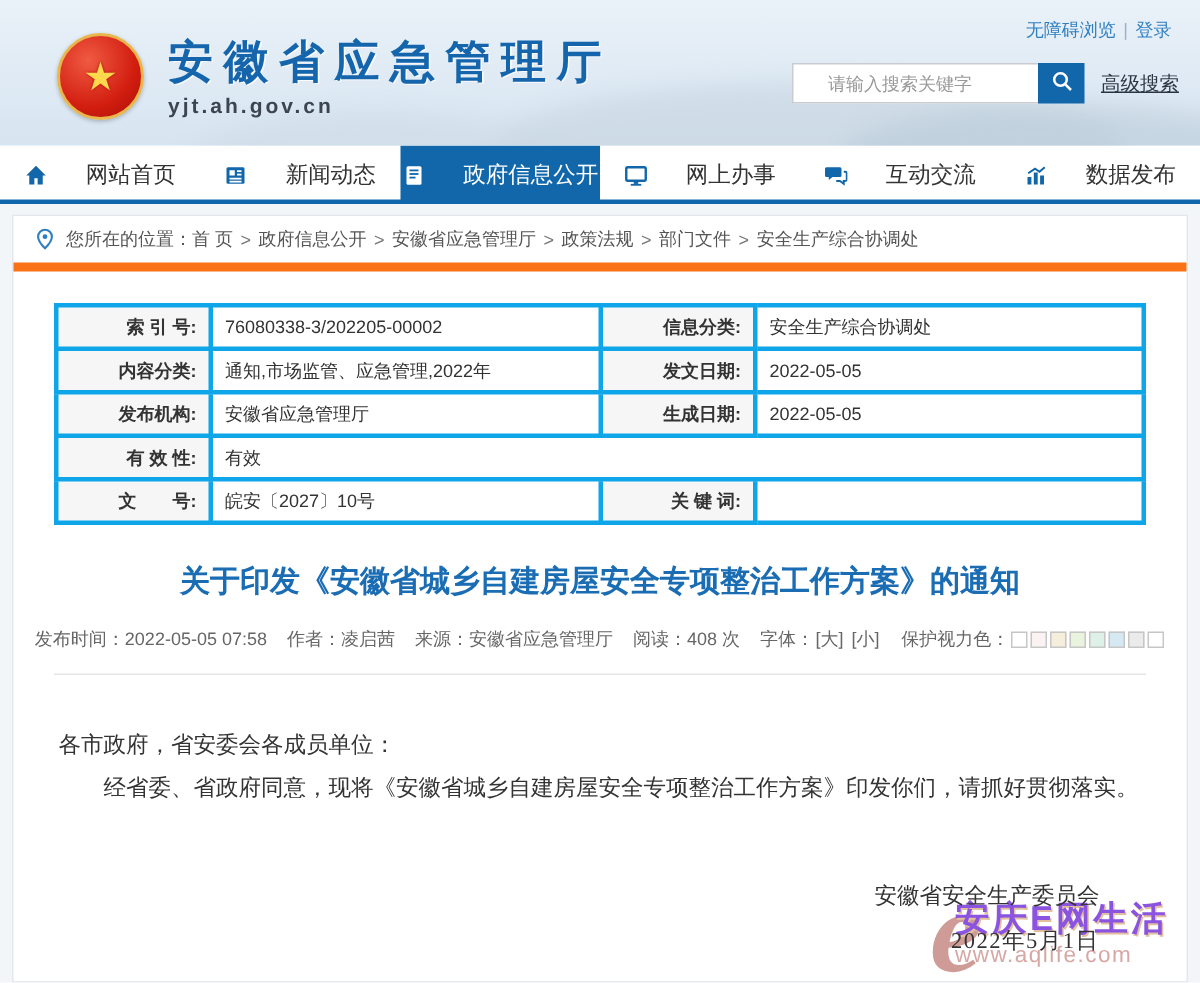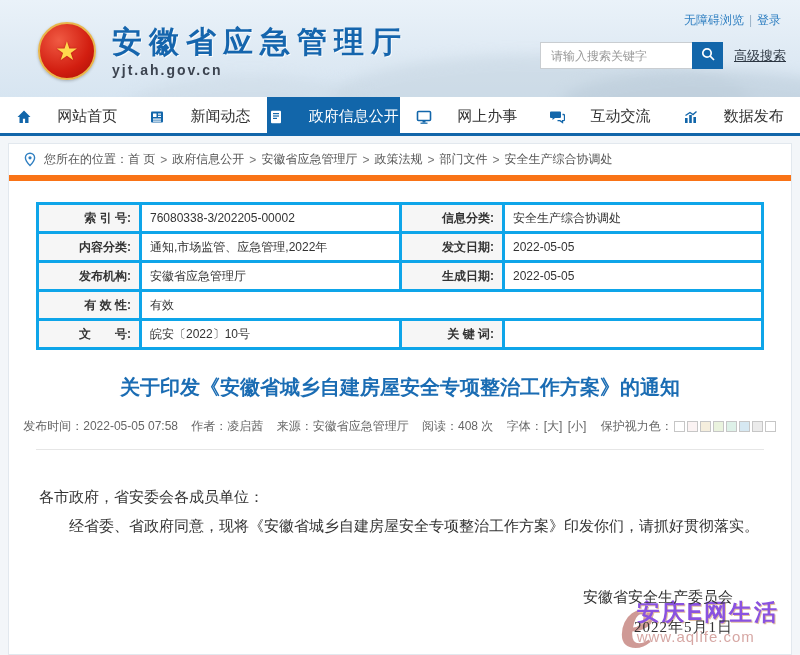--- a/index.html
+++ b/index.html
@@ -22,22 +22,22 @@
   .emblem .star { color: #ffd84d; font-size: 26px; line-height: 1; text-shadow: 0 0 2px #a90d05; }
   .brand-text { margin-left: 16px; }
   .site-title { font-size: 30px; font-weight: bold; color: #1565ad; letter-spacing: 7px; line-height: 1.1;
     text-shadow: 1px 1px 0 rgba(255,255,255,.8); }
   .site-domain { margin-top: 4px; font-size: 14px; font-weight: bold; color: #3c4450; letter-spacing: 2px; }
 
   .top-links { position: absolute; top: 12px; right: 14px; font-size: 12px; color: #9ab2c6; z-index: 2; }
   .top-links a { color: #2f7fc1; text-decoration: none; margin: 0 5px; cursor: pointer; }
 
   .search-row { position: absolute; top: 42px; right: 14px; display: flex; align-items: center; z-index: 2; }
-  .search-input { width: 152px; height: 27px; border: 1px solid #c9cdd1; border-right: none; background: #fff;
-    padding: 0 10px; font-size: 12px; color: #333; outline: none; }
+  .search-input { width: 164px; height: 27px; border: 1px solid #c9cdd1; border-right: none; background: #fff;
+    padding: 0 23px; font-size: 12px; color: #333; outline: none; }
   .search-input::placeholder { color: #999; }
   .search-btn { width: 31px; height: 27px; background: #1266aa; border: none; display: flex; align-items: center;
     justify-content: center; cursor: pointer; }
   .adv-search { margin-left: 11px; font-size: 13px; color: #2c3642; text-decoration: underline; cursor: pointer; }
 
   
   .nav { display: flex; height: 39px; background: #ffffff; border-bottom: 3px solid #1266aa; }
   .nav-item { flex: 1; display: flex; align-items: center; justify-content: center; font-size: 15px; color: #333;
     cursor: pointer; height: 39px; gap: 16px; }
   .nav-item .nicon { margin-right: 9px; display: inline-flex; }
@@ -235,21 +235,21 @@
           <td class="val val1">安徽省应急管理厅</td>
           <td class="lbl">生成日期:</td>
           <td class="val">2022-05-05</td>
         </tr>
         <tr>
           <td class="lbl">有 效 性:</td>
           <td class="val" colspan="3">有效</td>
         </tr>
         <tr>
           <td class="lbl">文　　号:</td>
-          <td class="val val1">皖安〔2022〕10号</td>
+          <td class="val val1">皖安〔2027〕10号</td>
           <td class="lbl">关 键 词:</td>
           <td class="val"></td>
         </tr>
       </tbody>
         </table>
     </div>
 
     <div class="art-title">关于印发《安徽省城乡自建房屋安全专项整治工作方案》的通知</div>
 
     <div class="art-meta">

